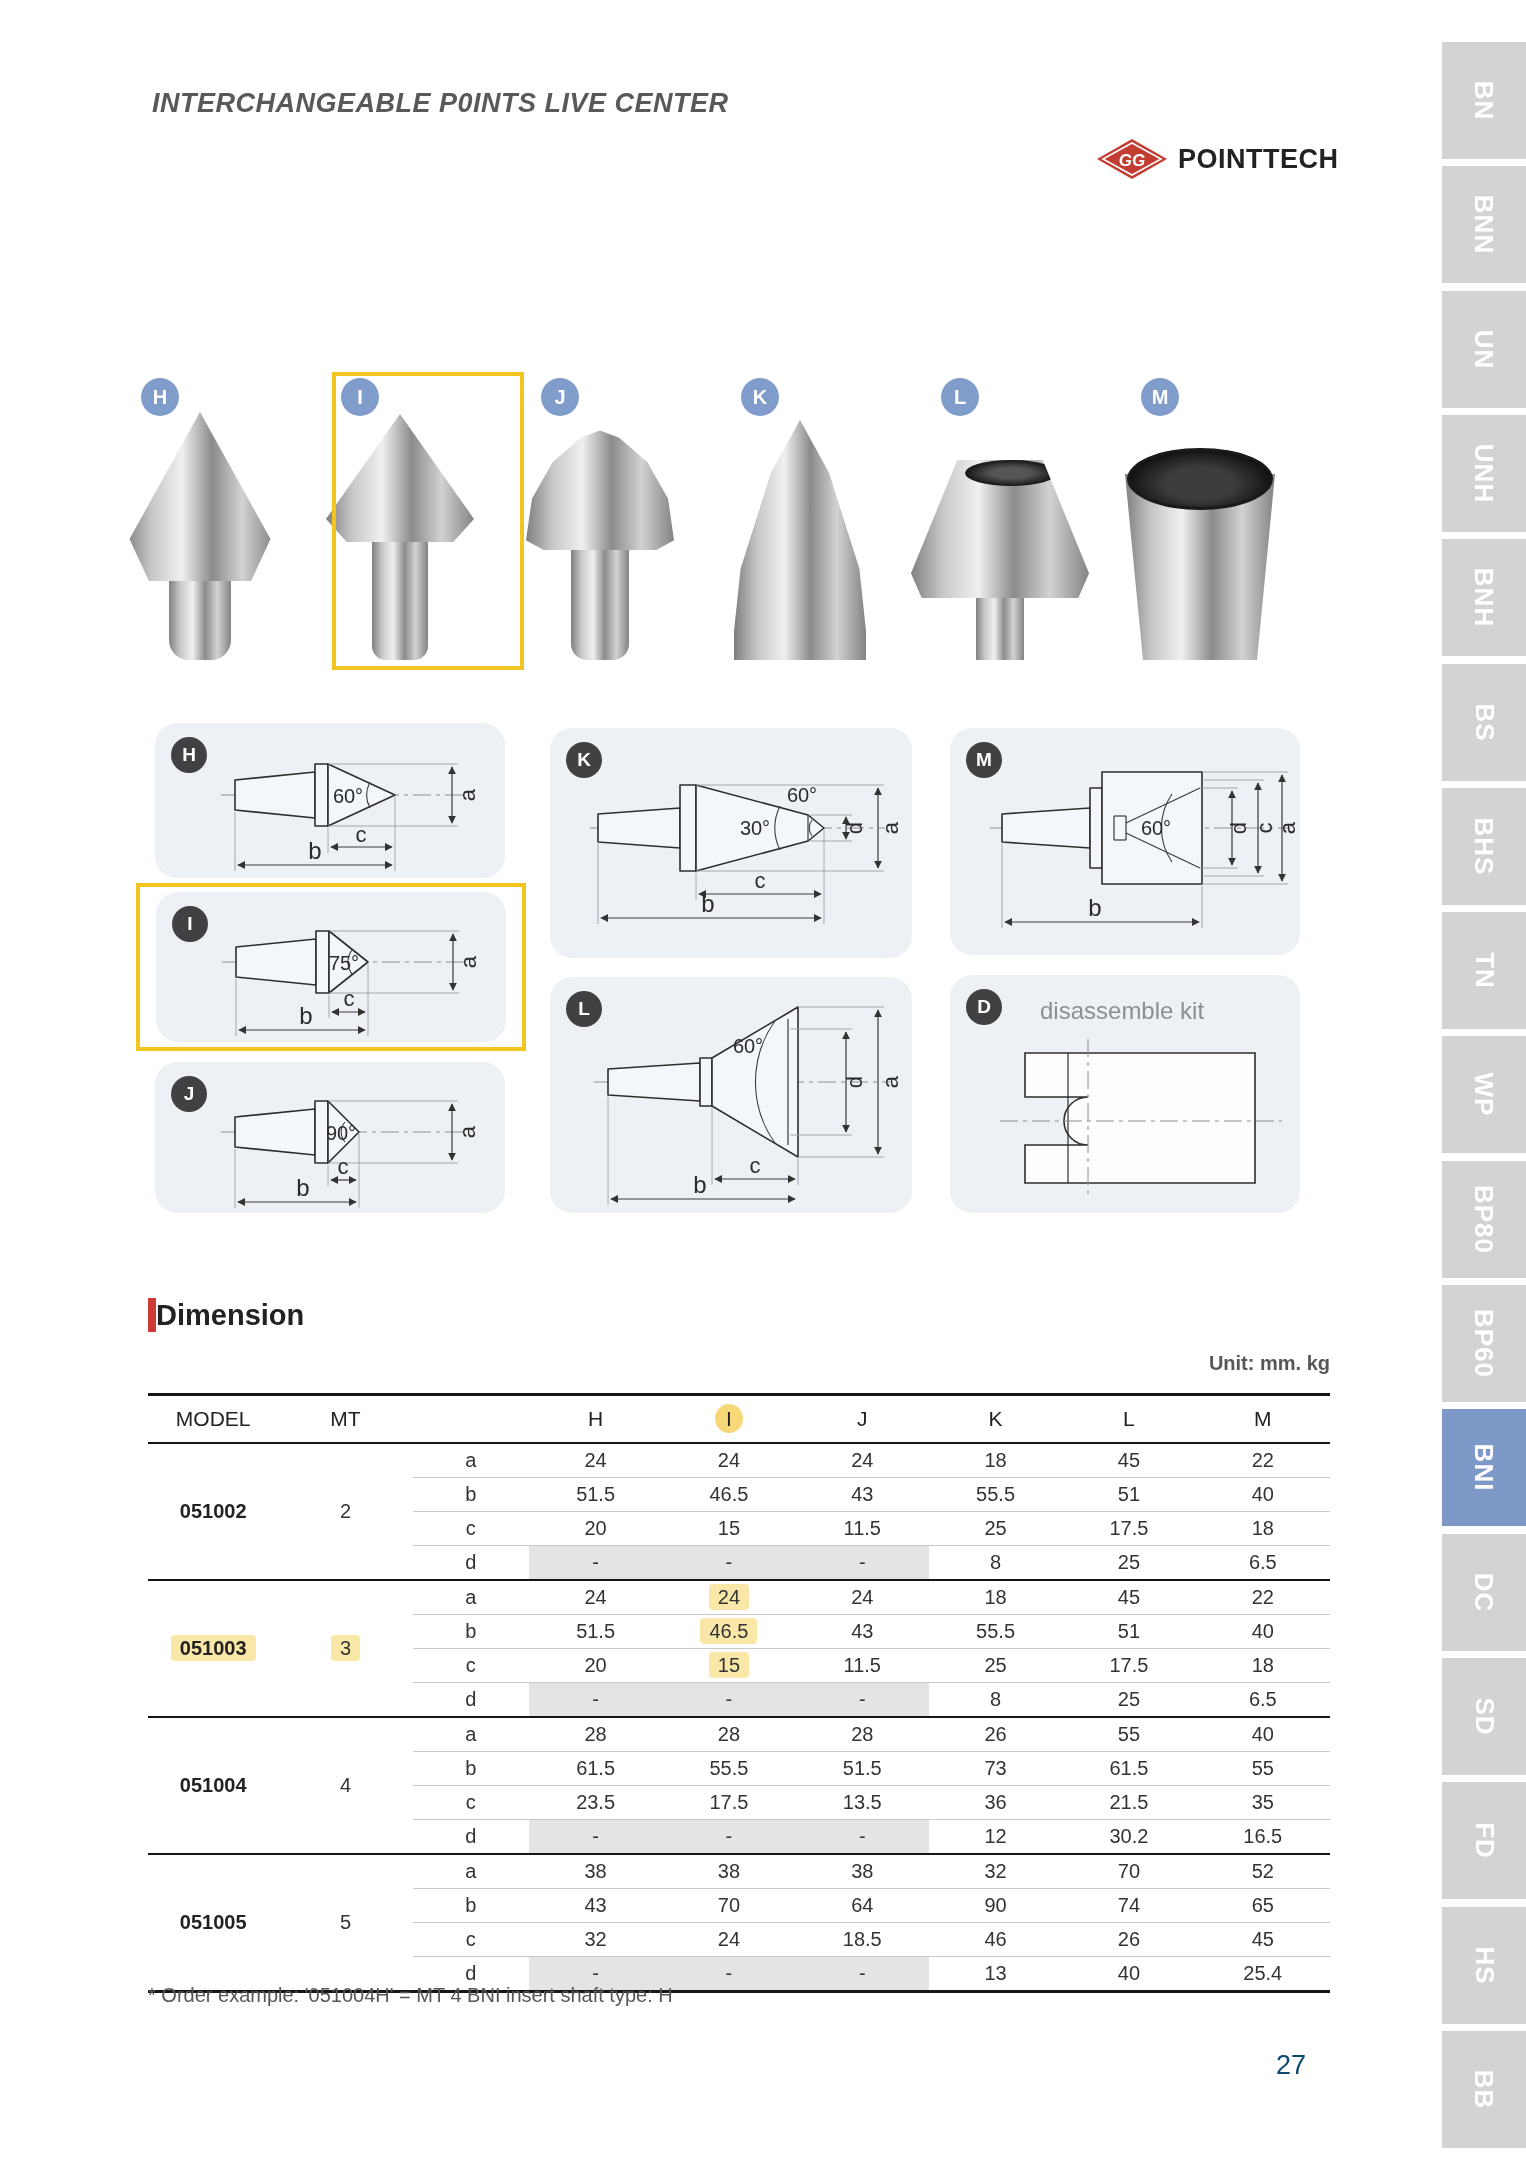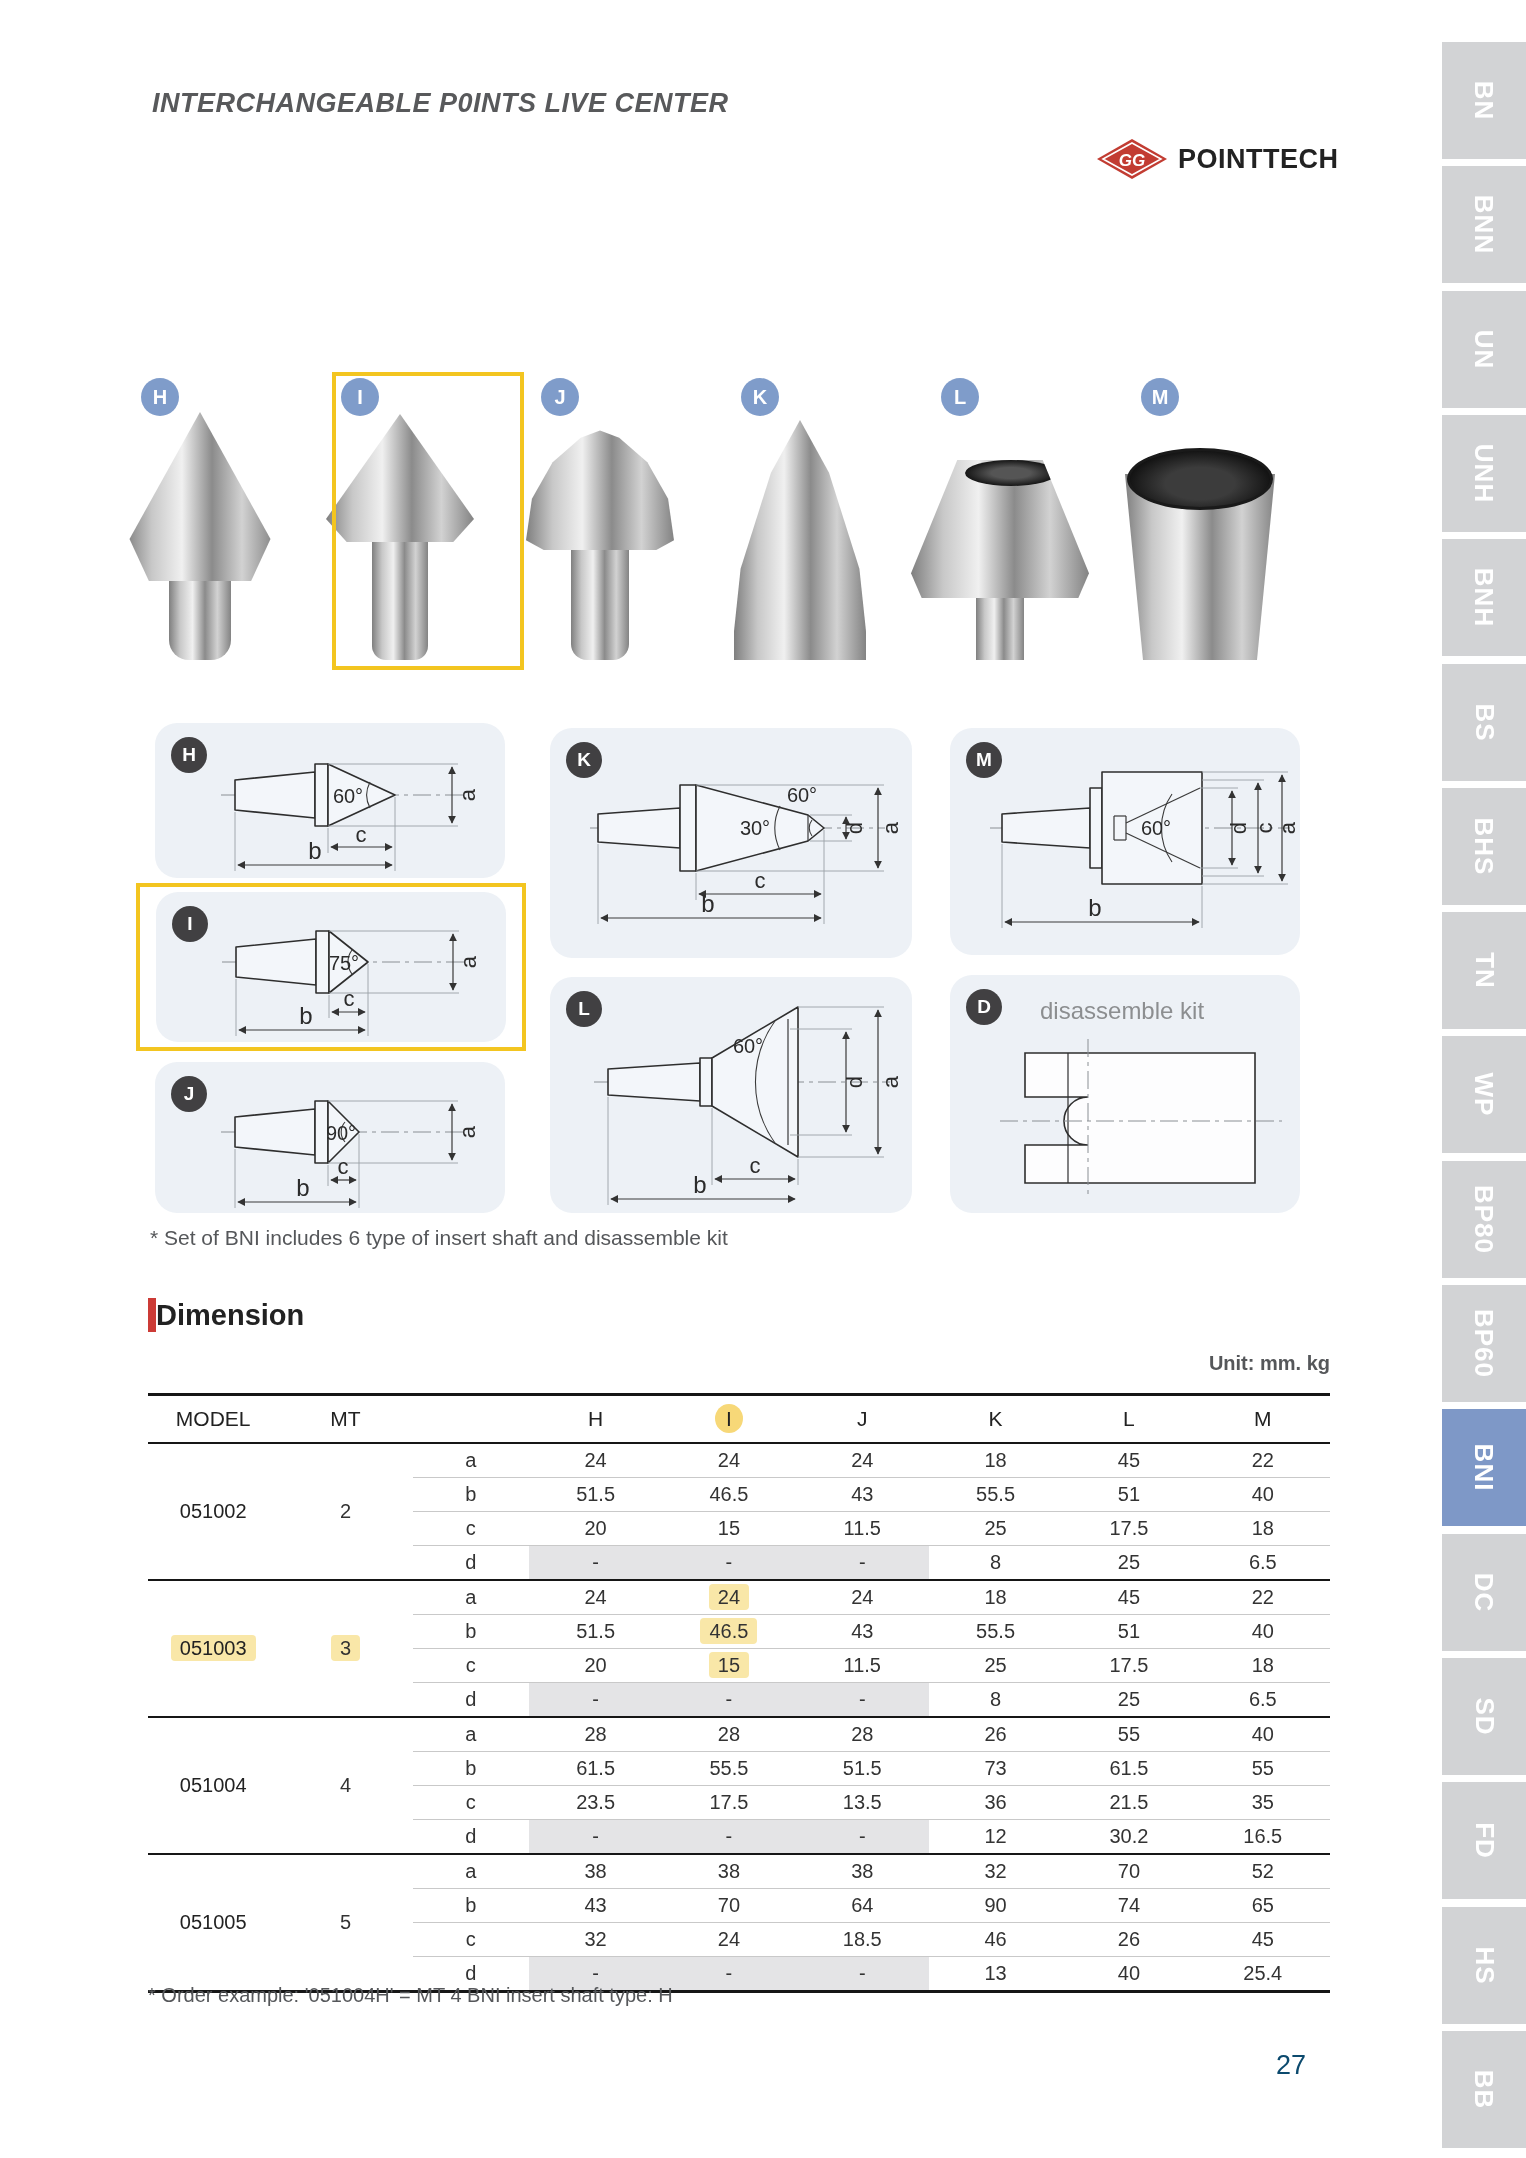--- a/index.html
+++ b/index.html
@@ -78,21 +78,21 @@
   .dim-title{font-size:29px;font-weight:bold;color:#222;}
   .unit{position:absolute;right:196px;top:1352px;font-size:20px;color:#55575a;font-weight:bold;}
 
   table.dims{position:absolute;left:148px;top:1393px;width:1182px;border-collapse:collapse;
        table-layout:fixed;border-top:3px solid #161616;border-bottom:3px solid #161616;
        font-size:20px;color:#333;}
   table.dims th{height:44px;font-weight:normal;font-size:21px;color:#222;
        border-bottom:2px solid #161616;}
   table.dims th.left{text-align:center;}
   table.dims td{height:33px;text-align:center;padding:0;}
-  td.model{font-weight:normal;color:#222;}
+  td.model{font-weight:bold;color:#222;}
   tr.rsep td.rl, tr.rsep td.val{border-top:1px solid #c9c9c9;}
   tr.gsep td{border-top:2px solid #161616;}
   td.gray{background:#e4e4e6;}
   .hl-pill{background:#f9e7a8;border-radius:4px;padding:2px 9px;}
   .hl-ellipse{background:#f7d878;border-radius:50%;padding:3px 11px;}
 
   .footnote{position:absolute;left:148px;top:1984px;font-size:20px;color:#55575a;}
   .pagenum{position:absolute;left:1276px;top:2050px;font-size:27px;color:#0c4a6e;}
 </style>
 </head>
@@ -403,21 +403,20 @@
     <div class="dbadge">D</div>
     <div class="dkit-label">disassemble kit</div>
     <svg class="dsvg" width="350" height="238" viewBox="0 0 350 238">
       <path d="M75,78 H305 V208 H75 V170 H138 A24,24 0 0 1 138,122 H75 Z" fill="#fdfdfe" stroke="#2e2e2e" stroke-width="1.6"></path>
       <line x1="118" y1="78" x2="118" y2="208" stroke="#2e2e2e" stroke-width="1.2"></line>
       <line class="cl" x1="50" y1="146" x2="332" y2="146"></line>
       <line class="cl" x1="138" y1="64" x2="138" y2="224"></line>
     </svg>
   </div>
 
-  <div class="note">* Set of BNI includes 6 type of insert shaft and disassemble kit</div>
 
   <div class="dim-head">
     <div class="red-bar"></div>
     <span class="dim-title">Dimension</span>
   </div>
   <div class="unit">Unit: mm. kg</div>
 
   <table class="dims">
     <colgroup>
       <col style="width:130px">

